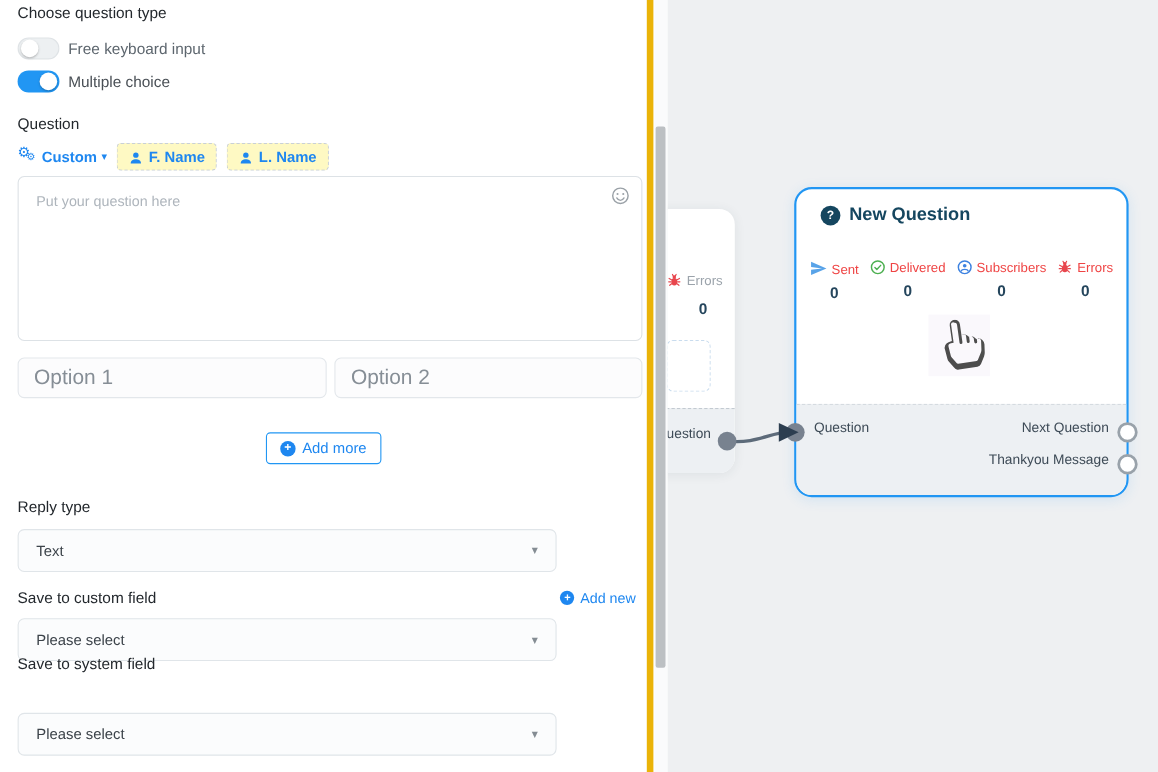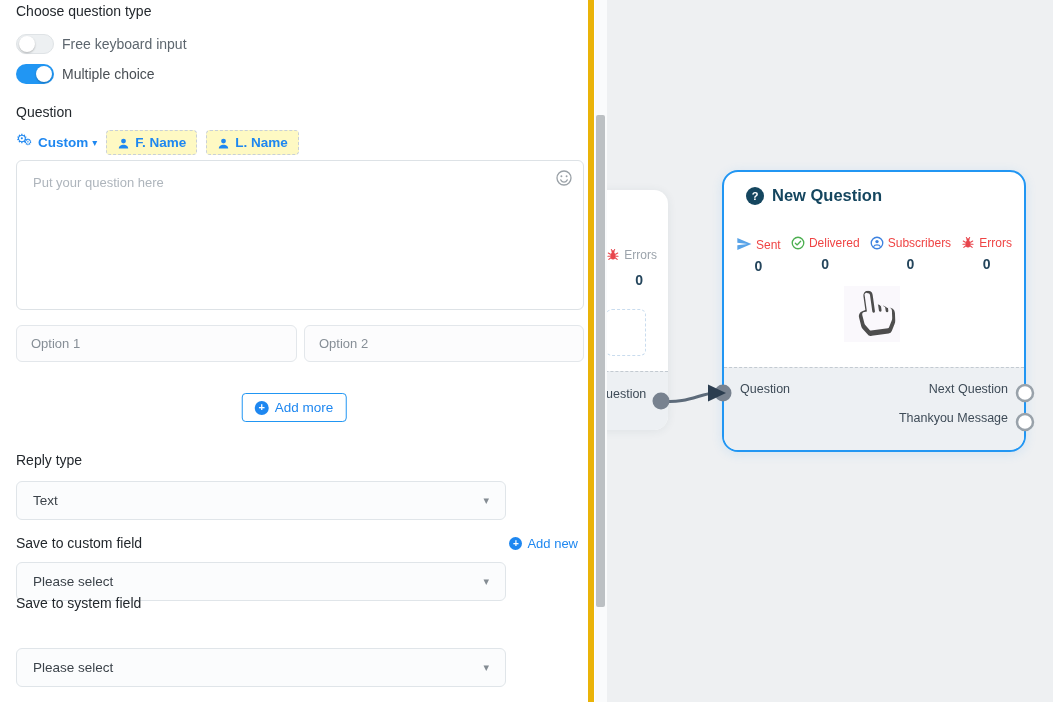--- a/index.html
+++ b/index.html
@@ -32,21 +32,21 @@
           background:#fef9c3; cursor:pointer; }
 
   #qbox { position:absolute; left:16px; top:160px; width:568px; height:150px; border:1px solid #dde2e6;
           border-radius:6px; background:#fff; }
   #qbox textarea { width:100%; height:100%; border:none; outline:none; resize:none; border-radius:6px;
           padding:14px 40px 14px 16px; font-family:inherit; font-size:13px; color:#343a40; background:transparent; }
   #qbox textarea::placeholder { color:#aeb5bc; }
   .emoji-btn { position:absolute; right:8px; top:8px; width:20px; height:20px; cursor:pointer; }
 
   .opt-input { position:absolute; top:325px; height:37px; border:1px solid #e3e7eb; border-radius:6px;
-          background:#fcfcfd; padding:0 14px; font-family:inherit; font-size:13px; color:#495057; outline:none; }
+          background:#fcfcfd; padding:0 14px; font-family:inherit; font-size:19px; color:#495057; outline:none; }
   .opt-input::placeholder { color:#868e96; }
 
   #addmore { position:absolute; top:393px; left:50%; transform:translateX(-50%); height:29px;
           display:flex; align-items:center; gap:6px; padding:0 12px; background:#fff;
           border:1px solid #2196f3; border-radius:4px; color:#1e87f0; font-size:13.5px; cursor:pointer; }
   .plus-circle { width:14px; height:14px; border-radius:50%; background:#1e87f0; color:#fff; font-size:11px;
           display:flex; align-items:center; justify-content:center; line-height:1; font-weight:bold; }
 
   .select { position:absolute; left:16px; width:490px; height:39px; border:1px solid #e0e5e9; border-radius:6px;
           background:#fbfcfd; display:flex; align-items:center; padding:0 16px; font-size:13.5px; color:#3c434a;

